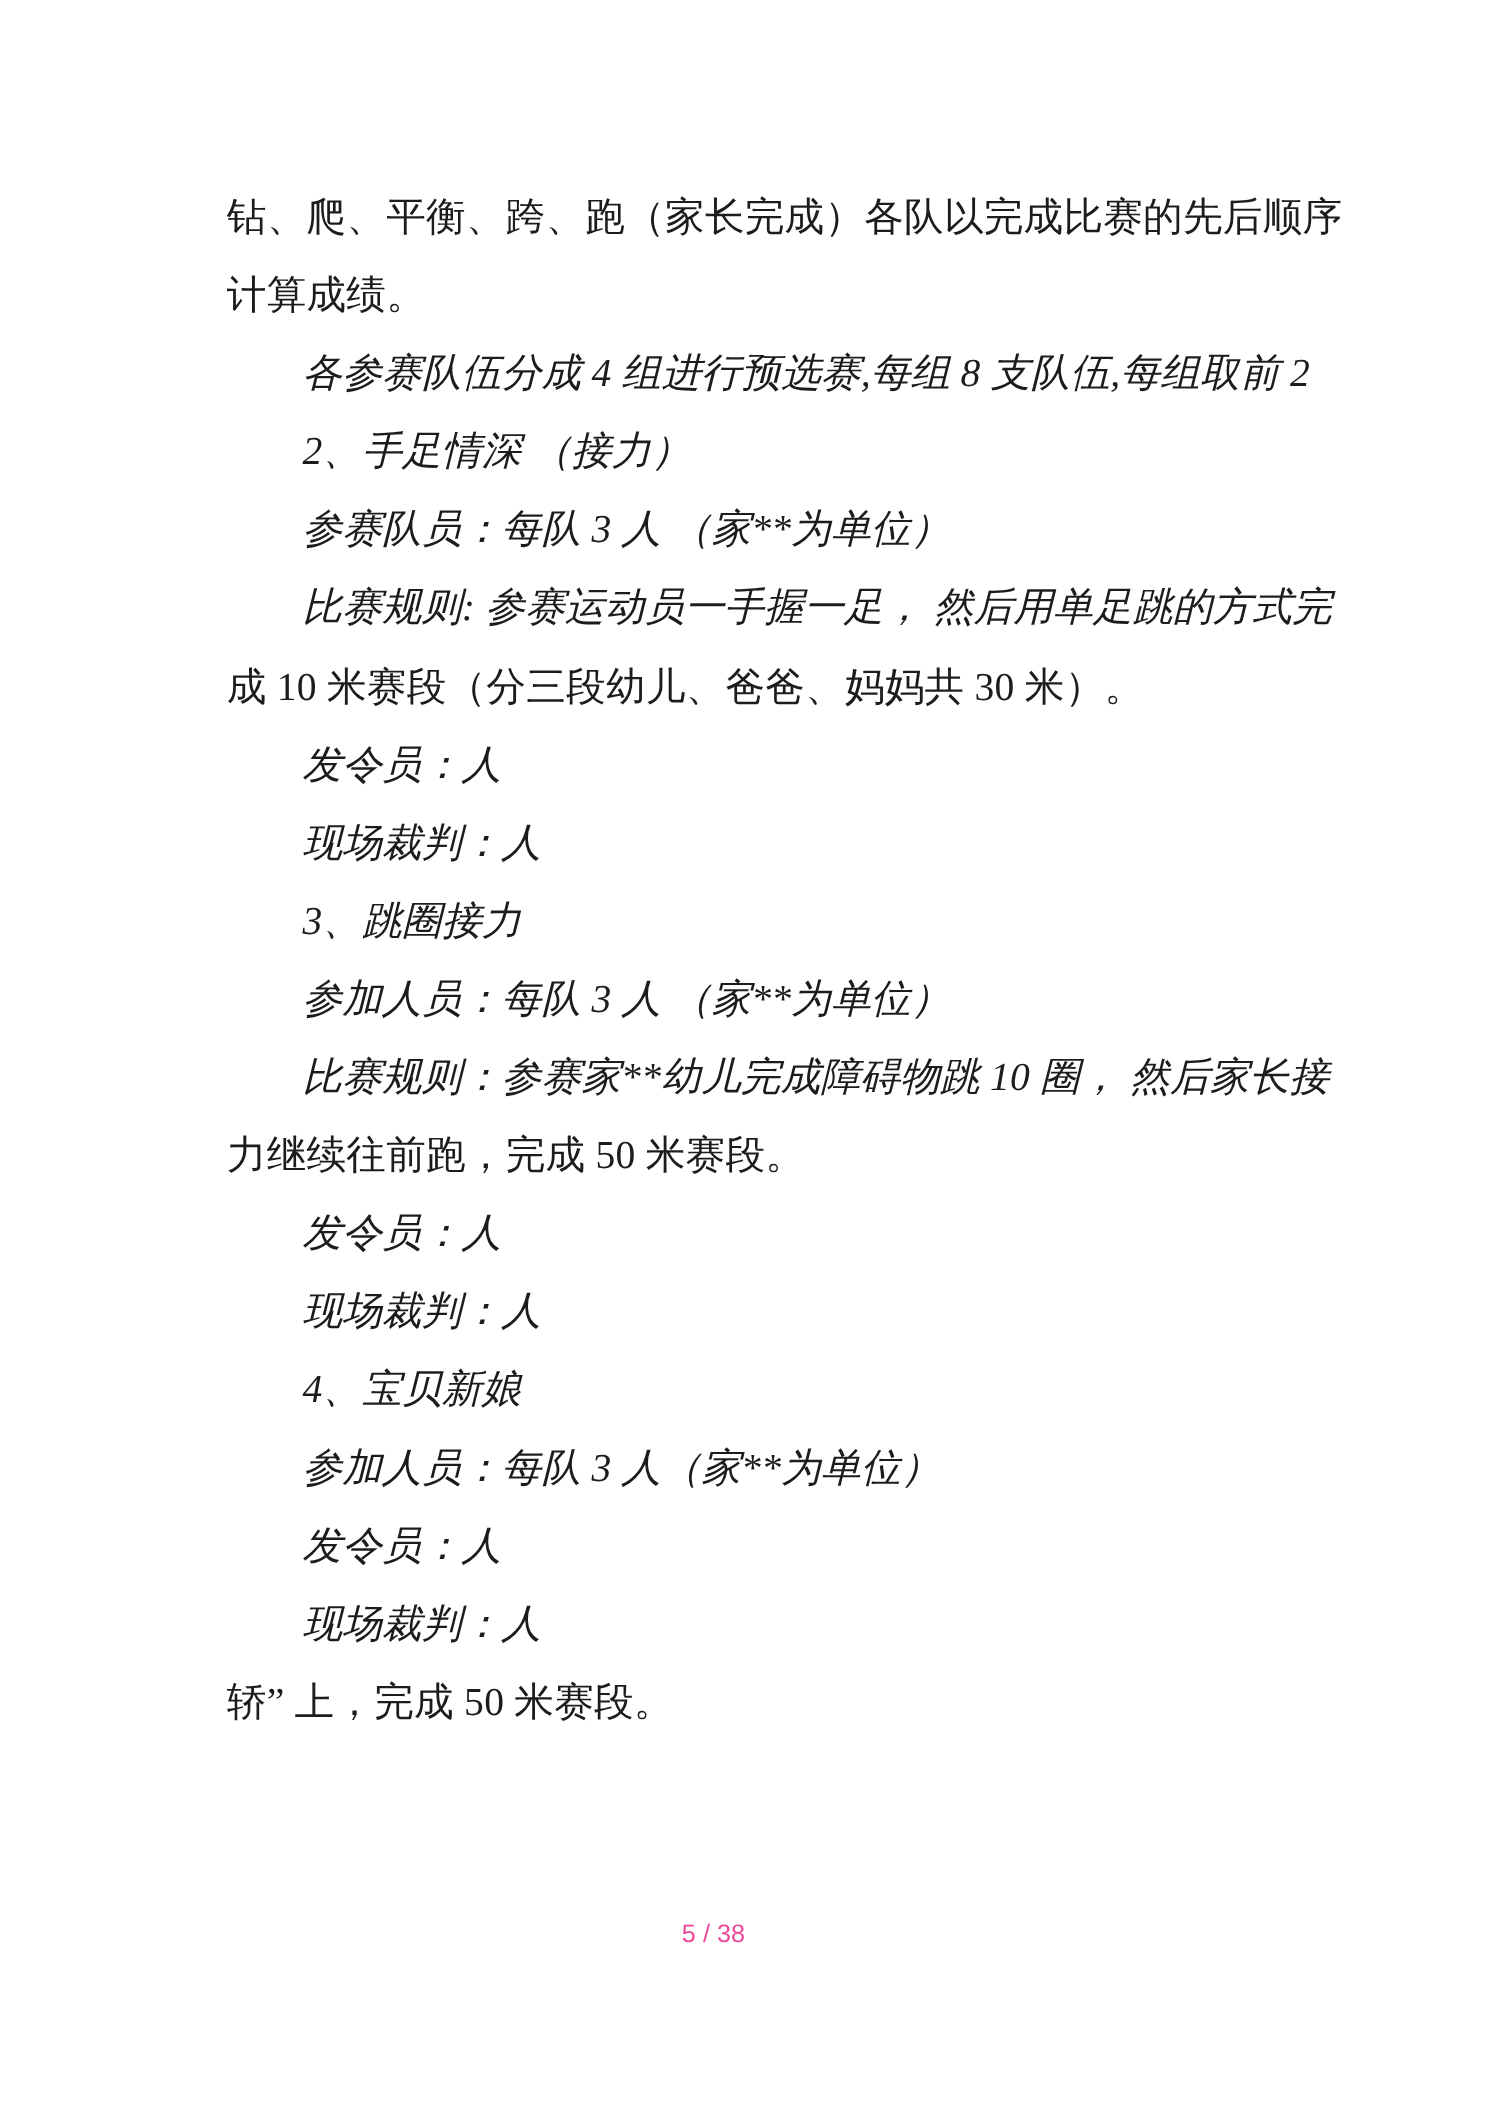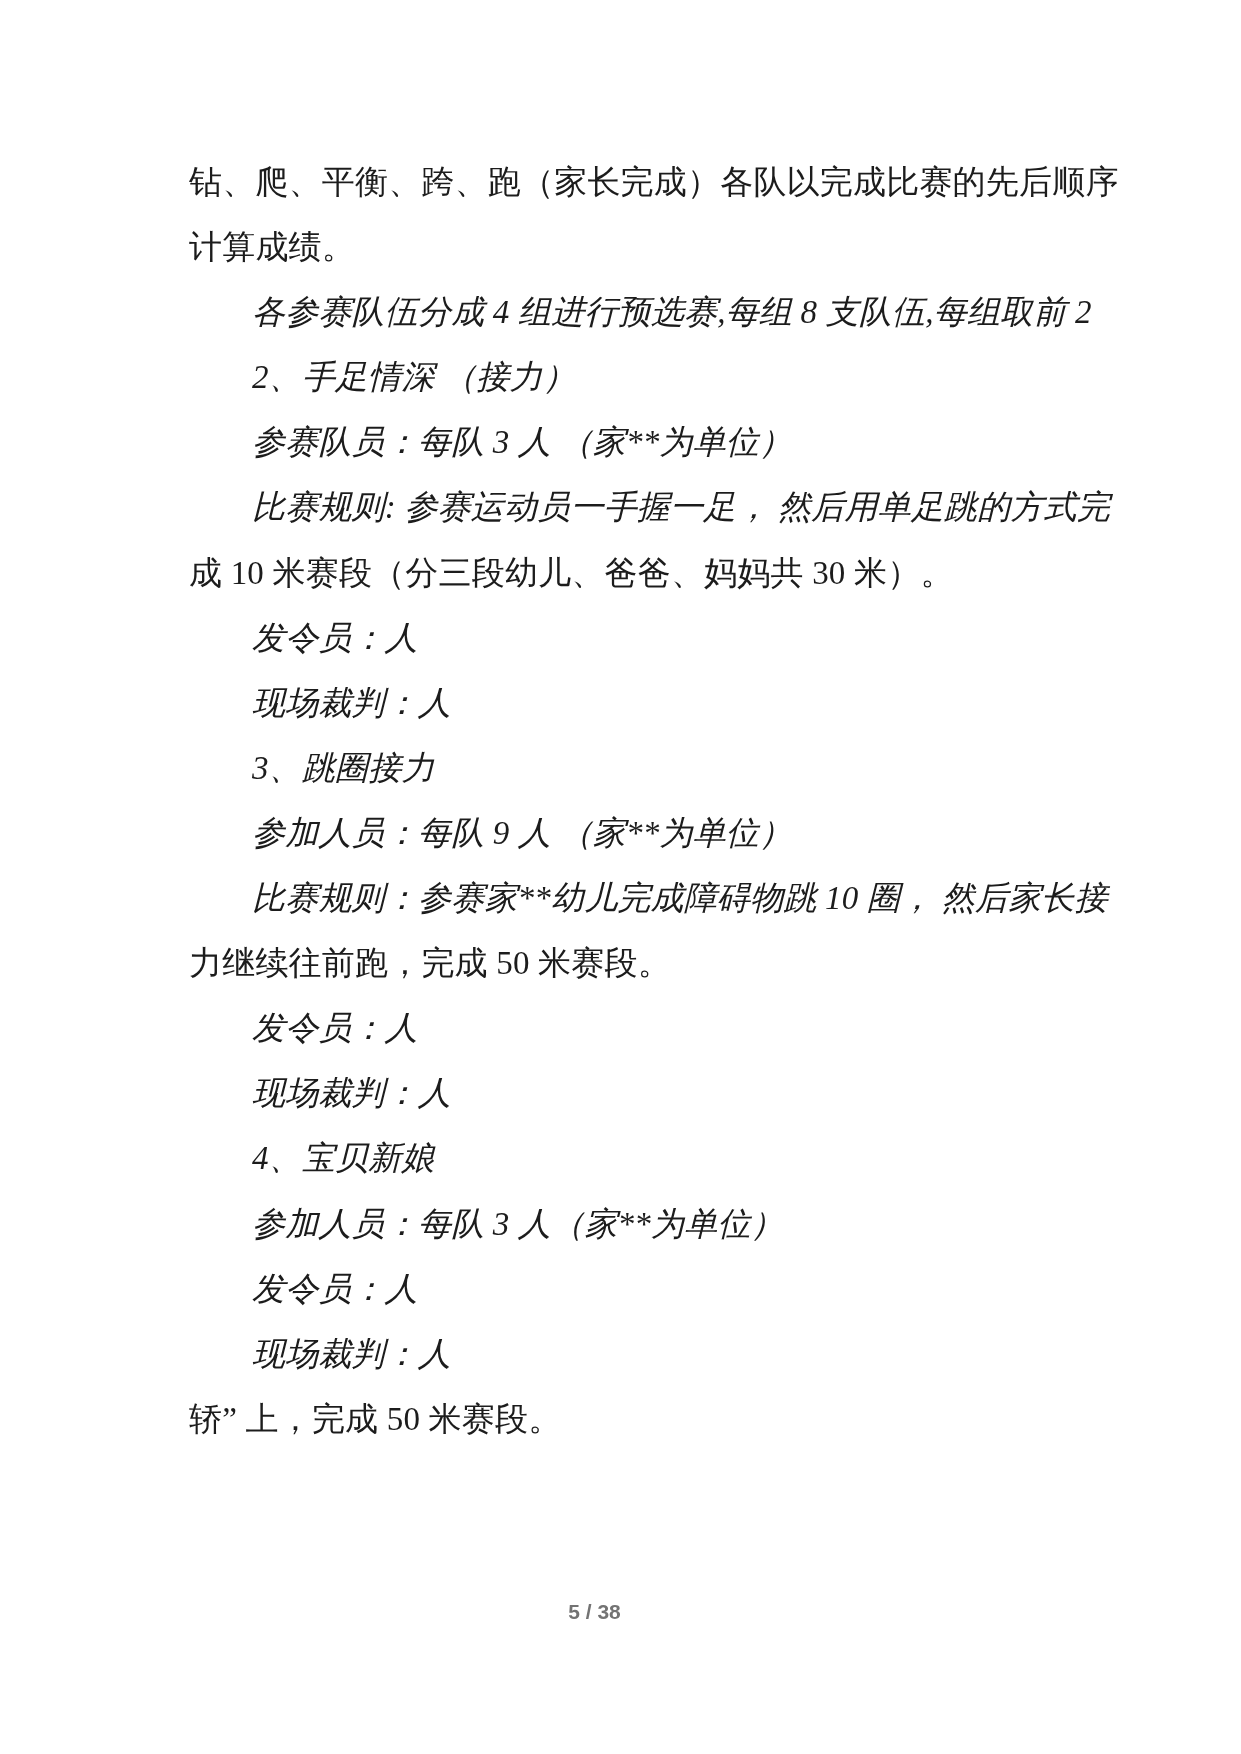--- a/index.html
+++ b/index.html
@@ -33,42 +33,42 @@
     padding-left: 63px;
     font-style: italic;
   }
   .footer {
     position: absolute;
     left: 0;
     top: 1598px;
     width: 100%;
     text-align: center;
     font-family: "Liberation Sans", "DejaVu Sans", sans-serif;
-    font-weight: bold;
+    font-weight: normal;
     font-size: 21px;
-    color: #737373;
+    color: #ec4899;
     line-height: 28px;
   }
 </style>
 </head>
 <body>
 
 <div class="page">
   <div class="content">
     <div class="line">钻、爬、平衡、跨、跑（家长完成）各队以完成比赛的先后顺序</div>
     <div class="line">计算成绩。</div>
     <div class="line indent">各参赛队伍分成 4 组进行预选赛,每组 8 支队伍,每组取前 2</div>
     <div class="line indent">2、手足情深 （接力）</div>
     <div class="line indent">参赛队员：每队 3 人 （家**为单位）</div>
     <div class="line indent">比赛规则: 参赛运动员一手握一足， 然后用单足跳的方式完</div>
     <div class="line">成 10 米赛段（分三段幼儿、爸爸、妈妈共 30 米）。</div>
     <div class="line indent">发令员：人</div>
     <div class="line indent">现场裁判：人</div>
     <div class="line indent">3、跳圈接力</div>
-    <div class="line indent">参加人员：每队 9 人 （家**为单位）</div>
+    <div class="line indent">参加人员：每队 3 人 （家**为单位）</div>
     <div class="line indent">比赛规则：参赛家**幼儿完成障碍物跳 10 圈， 然后家长接</div>
     <div class="line">力继续往前跑，完成 50 米赛段。</div>
     <div class="line indent">发令员：人</div>
     <div class="line indent">现场裁判：人</div>
     <div class="line indent">4、宝贝新娘</div>
     <div class="line indent">参加人员：每队 3 人（家**为单位）</div>
     <div class="line indent">发令员：人</div>
     <div class="line indent">现场裁判：人</div>
     <div class="line">轿” 上，完成 50 米赛段。</div>
   </div>

